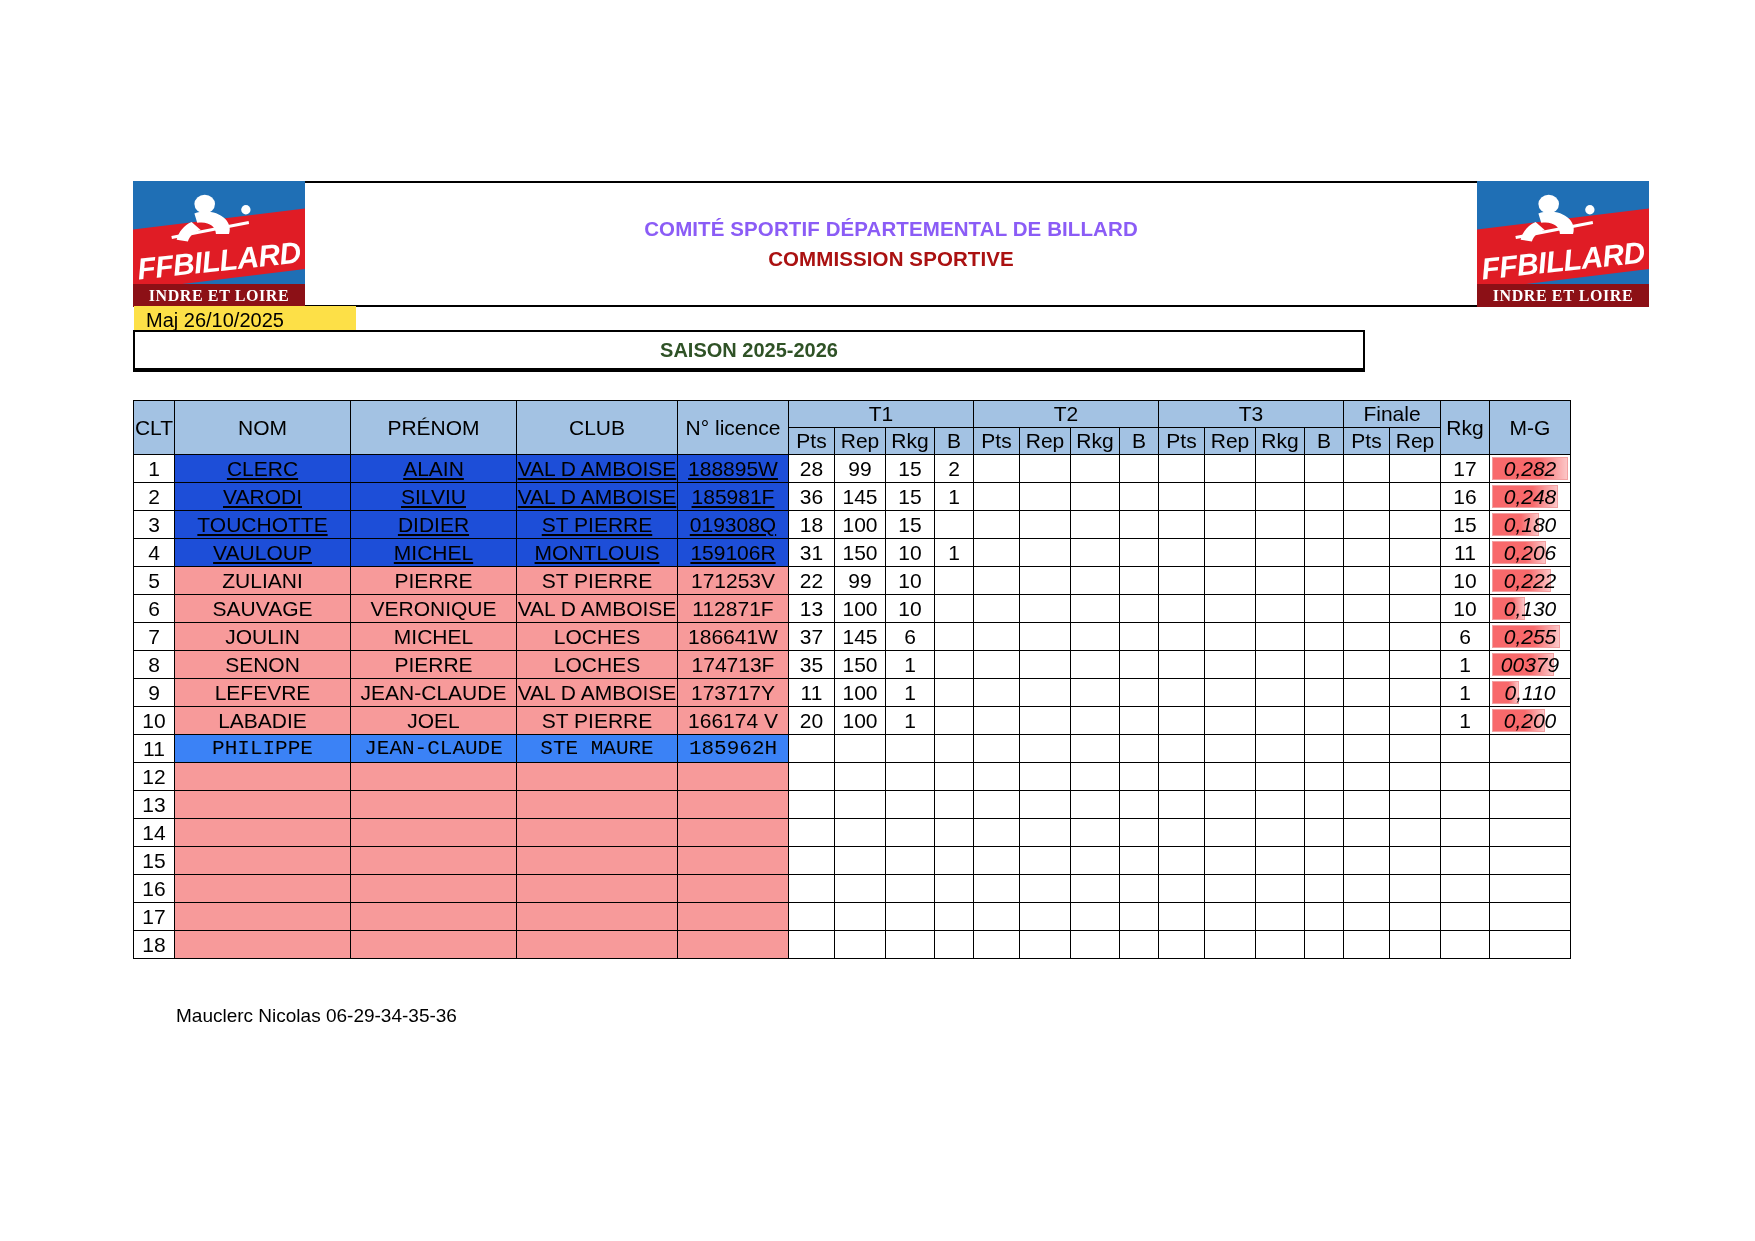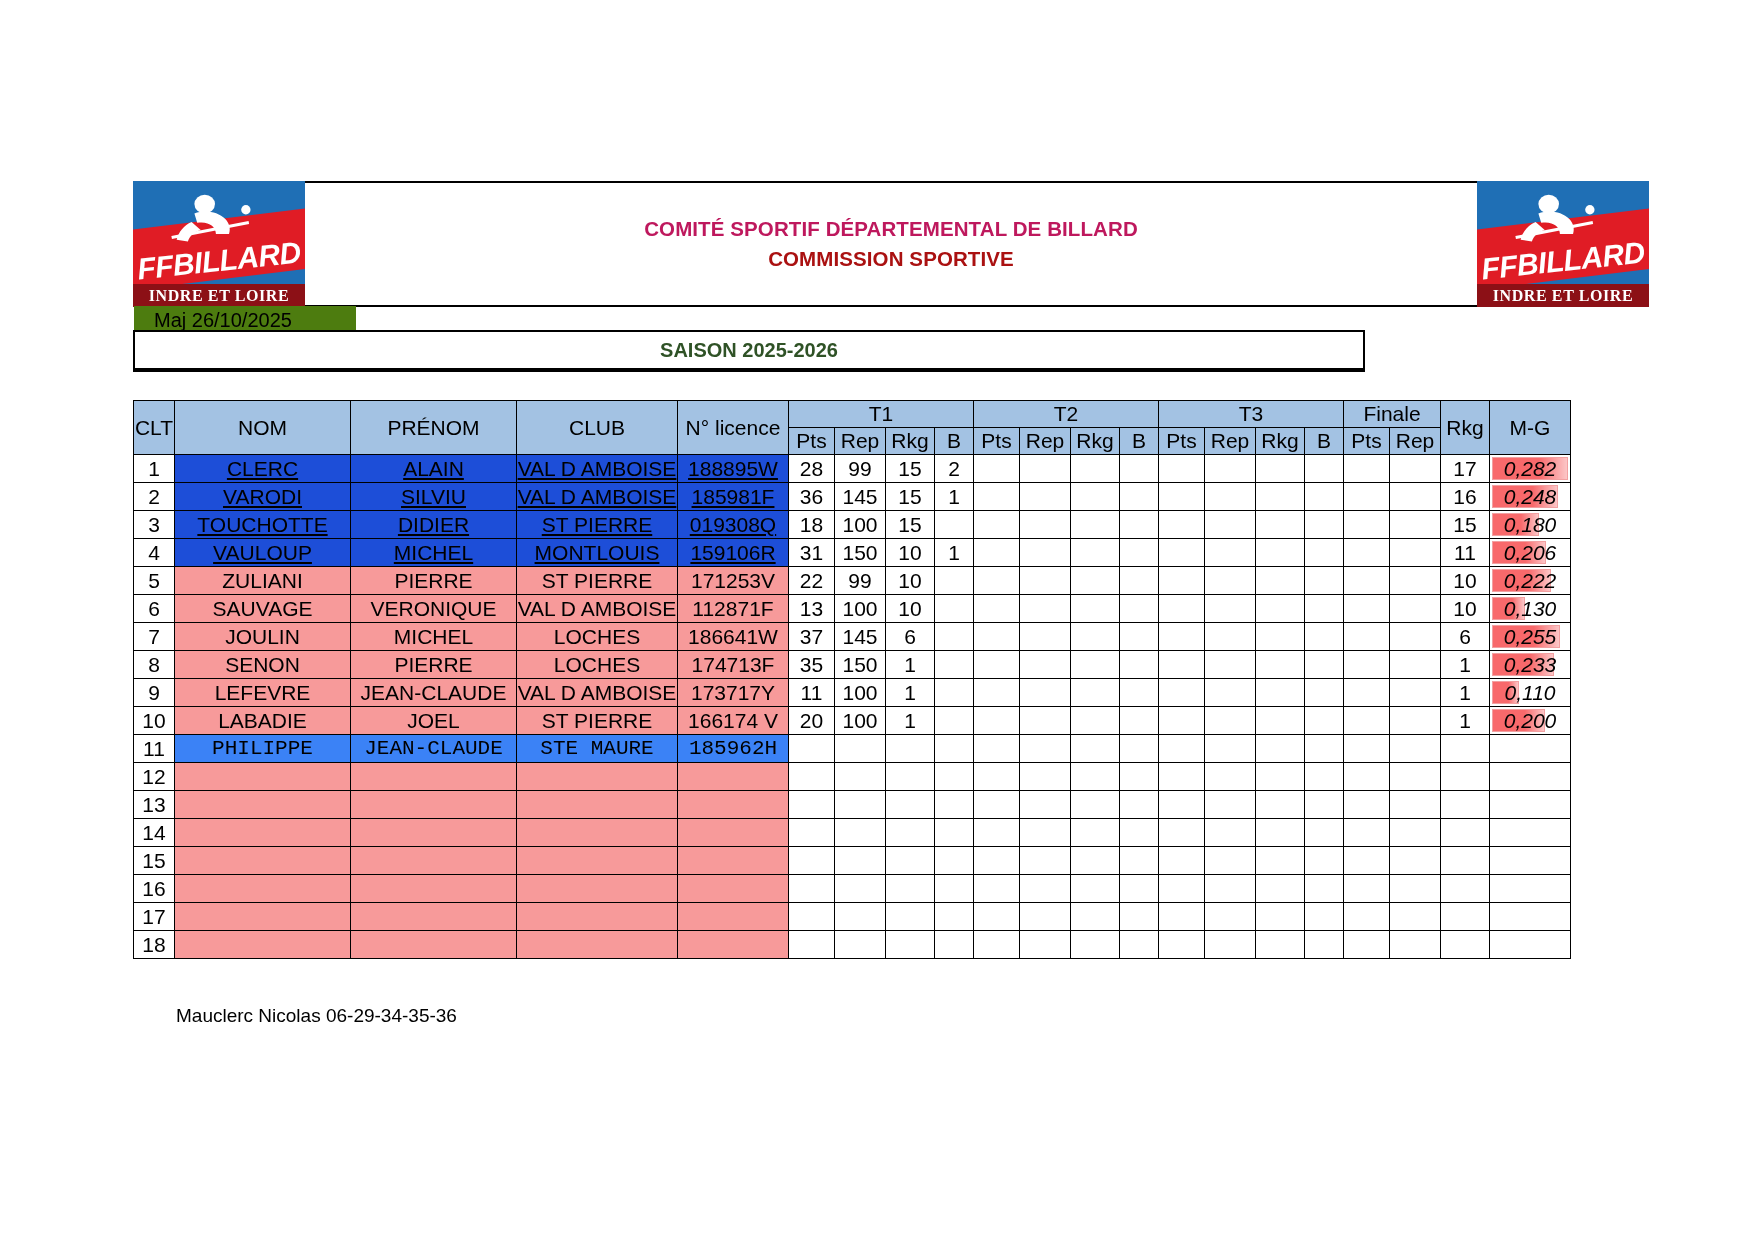--- a/index.html
+++ b/index.html
@@ -92,44 +92,44 @@
     border-right: none;
     display: flex;
     flex-direction: column;
     align-items: center;
     justify-content: center;
     background: #ffffff;
   }
   .header-center .line1 {
     font-size: 20.5px;
     font-weight: bold;
-    color: #be185d;
+    color: #8b5cf6;
     letter-spacing: 0.1px;
     margin-bottom: 6px;
   }
   .header-center .line2 {
     font-size: 20.5px;
     font-weight: bold;
     color: #aa1111;
     letter-spacing: 0.1px;
   }
 
   
   .maj {
     position: absolute;
     left: 134px;
     top: 306px;
     width: 222px;
     height: 28px;
-    background: #4d7c0f;
+    background: #fde047;
     font-size: 20px;
     color: #000;
     display: flex;
     align-items: center;
-    padding-left: 20px;
+    padding-left: 12px;
     box-sizing: border-box;
     white-space: nowrap;
   }
 
   
   .title-block {
     position: absolute;
     left: 133px;
     top: 330px;
     width: 1232px;
@@ -491,21 +491,21 @@
           <td class="c-empty"></td>
           <td class="c-empty"></td>
           <td class="c-empty"></td>
           <td class="c-empty"></td>
           <td class="c-empty"></td>
           <td class="c-empty"></td>
           <td class="c-empty"></td>
           <td class="c-empty"></td>
           <td class="c-empty"></td>
           <td class="c-empty">1</td>
-          <td class="c-mg"><div class="bar" style="width: calc(83% - 4px);"></div><span class="val">0,233</span></td>
+          <td class="c-mg"><div class="bar" style="width: calc(83% - 4px);"></div><span class="val">00379</span></td>
         </tr>
         <tr class="band-pink">
           <td class="c-clt">9</td>
           <td class="tinted">LEFEVRE</td>
           <td class="tinted">JEAN-CLAUDE</td>
           <td class="tinted">VAL D AMBOISE</td>
           <td class="tinted">173717Y</td>
           <td class="c-empty">11</td>
           <td class="c-empty">100</td>
           <td class="c-empty">1</td>

